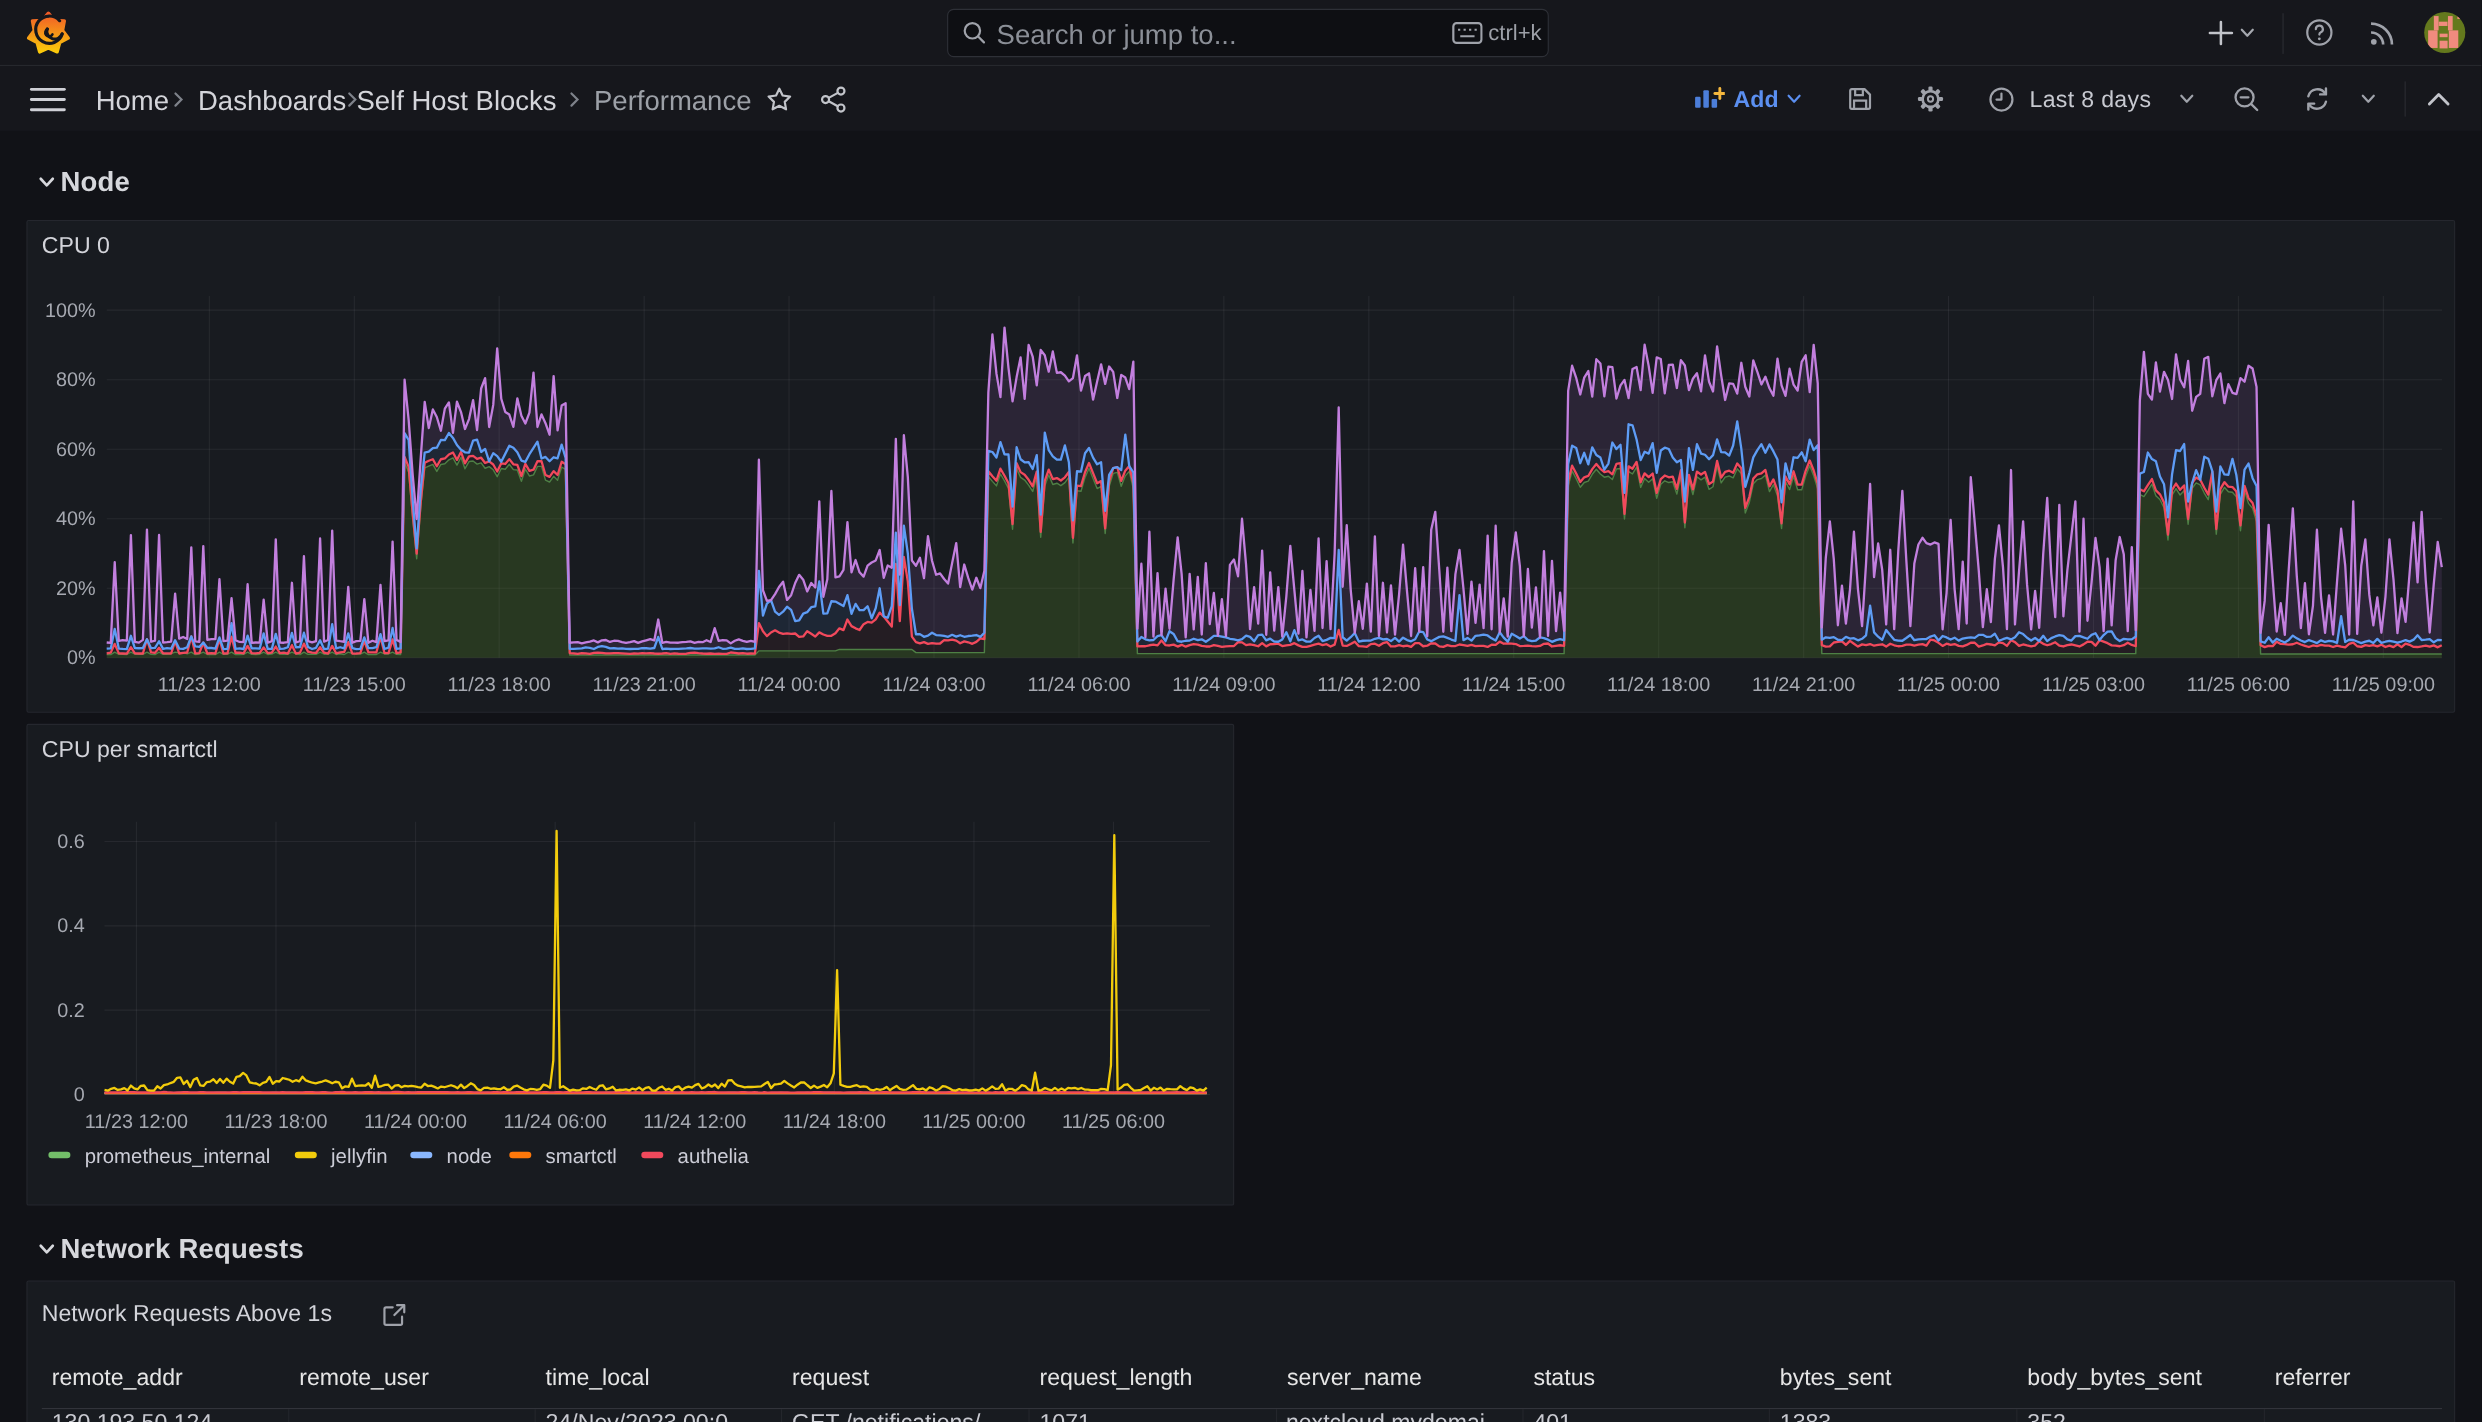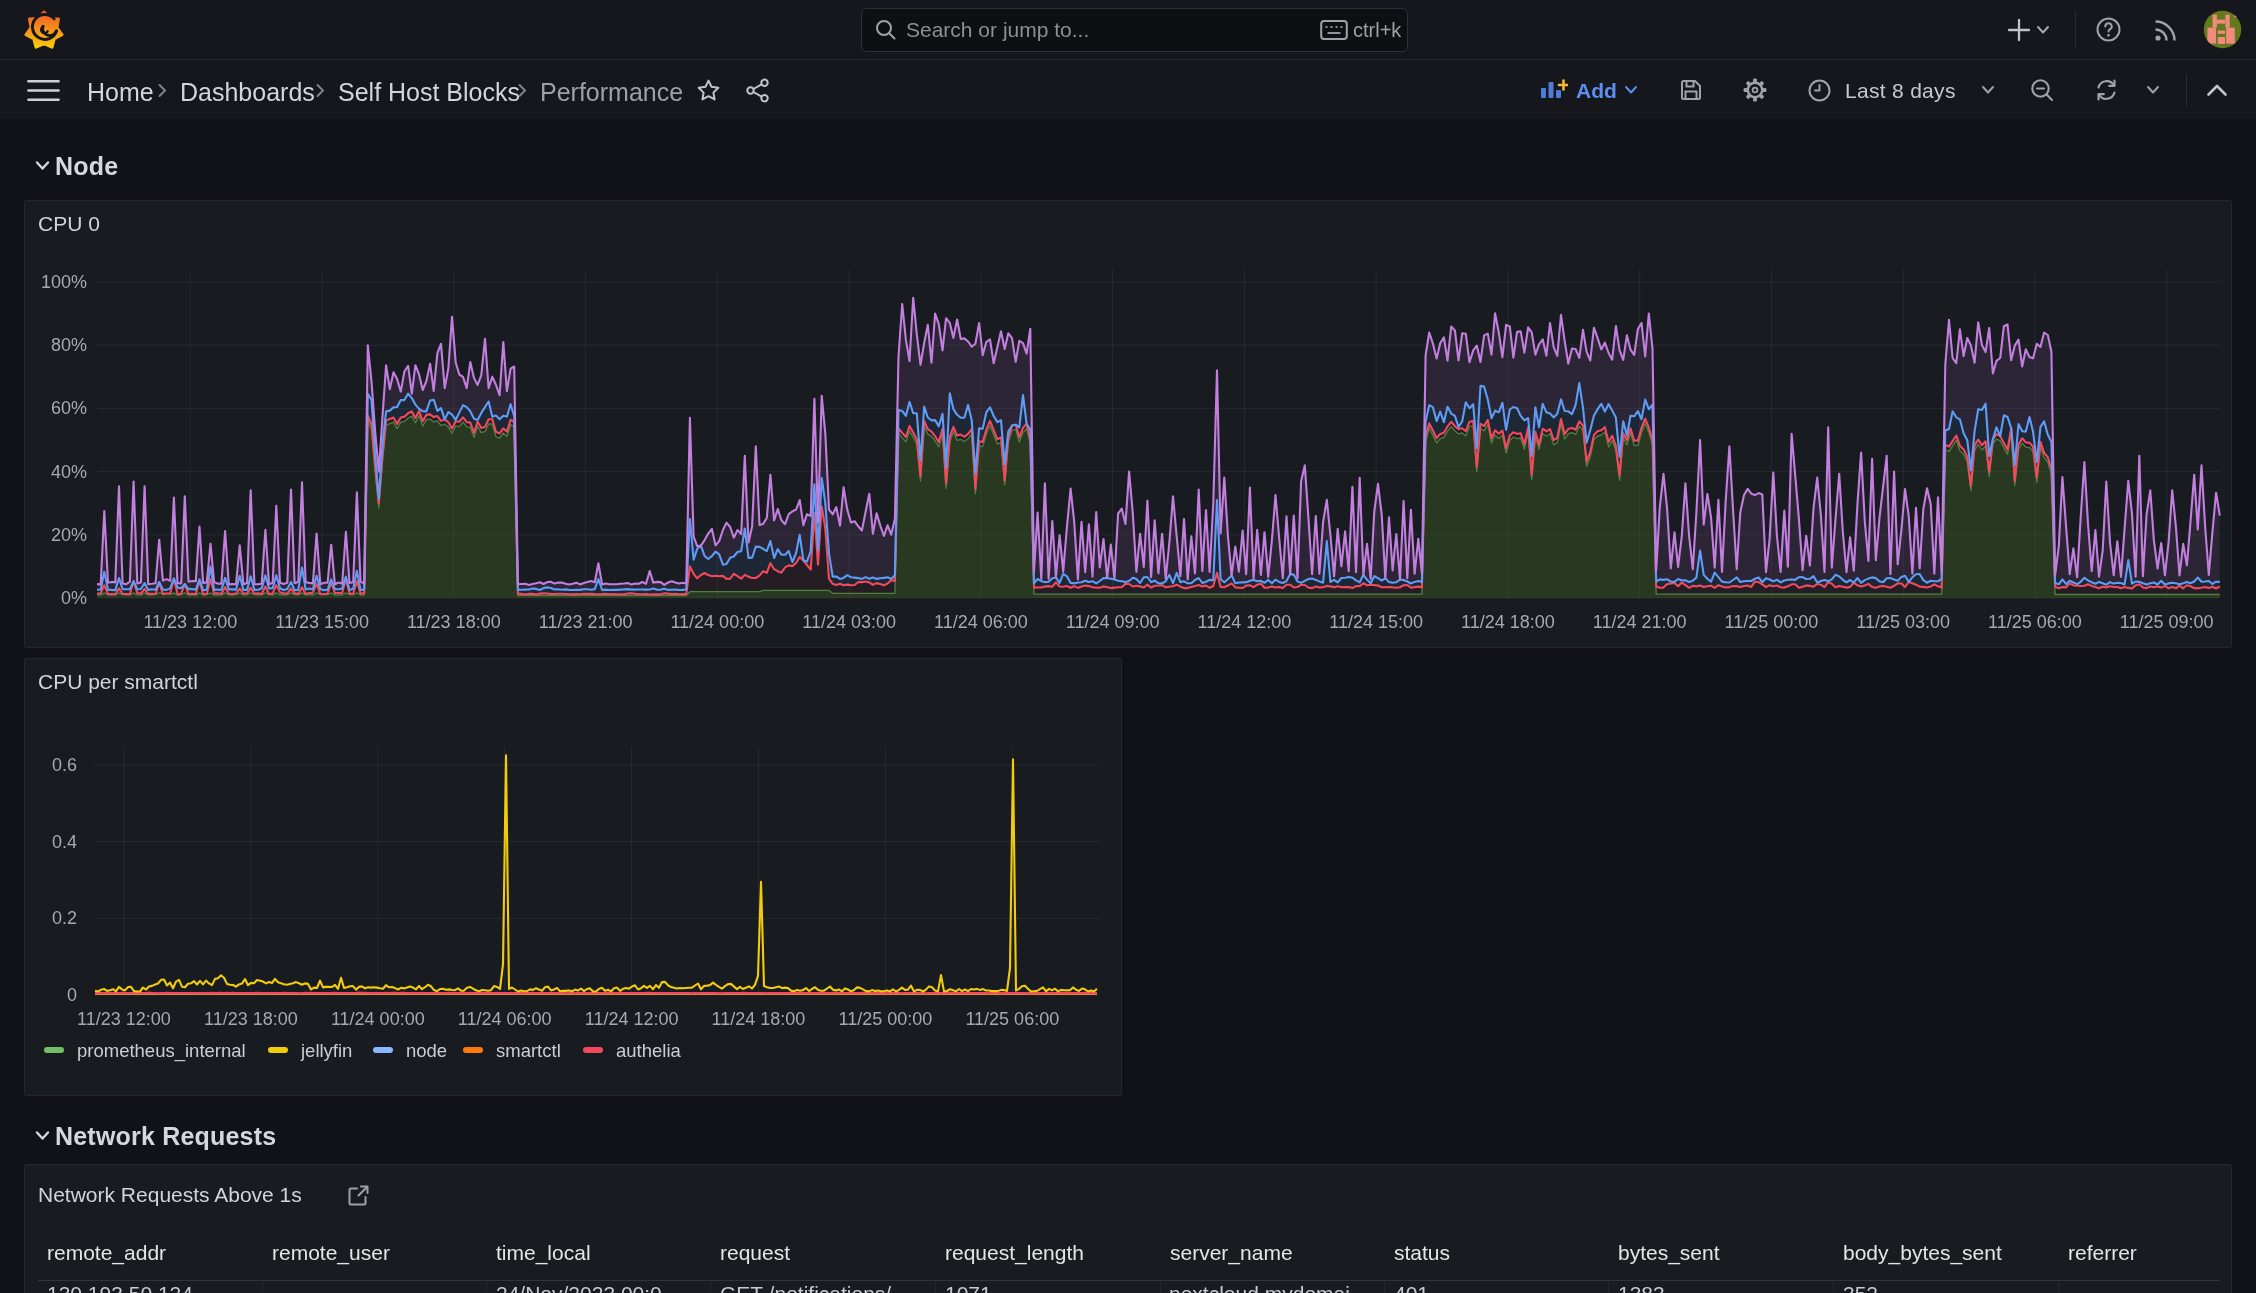--- a/index.html
+++ b/index.html
@@ -25,21 +25,21 @@
 <path fill="url(#glg)" stroke="url(#glg)" stroke-width="3" stroke-linejoin="round" d="M20.0,2.0 L25.7,8.6 L34.5,9.0 L32.9,17.6 L38.0,24.6 L30.3,28.7 L28.0,37.2 L20.0,33.7 L12.0,37.2 L9.7,28.7 L2.0,24.6 L7.1,17.6 L5.5,9.0 L14.3,8.6 Z"></path>
 <path fill="none" stroke="#16171C" stroke-width="2.9" stroke-linecap="round" d="M30.2,8.8 A12.4,12.4 0 1 0 32.6,21.0"></path>
 <path fill="none" stroke="#16171C" stroke-width="2.7" stroke-linecap="round" d="M32.4,20.7 A7.0,7.0 0 1 1 19.0,16.2"></path>
 <path fill="none" stroke="#16171C" stroke-width="2.3" stroke-linecap="round" d="M19.4,16.4 A3.5,3.5 0 1 0 23.7,21.3"></path>
 </svg>
 <div class="abs" style="left:861px;top:8px;width:547px;height:44px;background:#0E0F13;border:1px solid #2E3037;border-radius:6px"></div>
 <svg class="abs" style="left:874px;top:18px" width="24" height="24" viewBox="0 0 24 24">
     <circle cx="10" cy="10" r="7" fill="none" stroke="#9FA2AA" stroke-width="2"></circle>
     <line x1="15.2" y1="15.2" x2="20.5" y2="20.5" stroke="#9FA2AA" stroke-width="2" stroke-linecap="round"></line>
   </svg>
-<div class="abs" style="left:906px;top:18px;font-size:21px;color:#8B8F97">Search or jump to...</div>
+<div class="abs" style="left:906px;top:18px;font-size:25px;color:#8B8F97">Search or jump to...</div>
 <svg class="abs" style="left:1320px;top:19px" width="28" height="22" viewBox="0 0 28 22">
 <rect x="1.2" y="2" width="25.6" height="18" rx="3" fill="none" stroke="#9FA2AA" stroke-width="2"></rect>
 <line x1="5.5" y1="8" x2="7.5" y2="8" stroke="#9FA2AA" stroke-width="1.8"></line>
     <line x1="10.5" y1="8" x2="12.5" y2="8" stroke="#9FA2AA" stroke-width="1.8"></line>
     <line x1="15.5" y1="8" x2="17.5" y2="8" stroke="#9FA2AA" stroke-width="1.8"></line>
     <line x1="20.5" y1="8" x2="22.5" y2="8" stroke="#9FA2AA" stroke-width="1.8"></line>
 <line x1="7.5" y1="14" x2="20.5" y2="14" stroke="#9FA2AA" stroke-width="1.8"></line>
   </svg>
 <div class="abs" style="left:1353px;top:19px;font-size:20px;color:#9DA0A8">ctrl+k</div>
 <svg class="abs" style="left:2006px;top:17px" width="26" height="26" viewBox="0 0 26 26">
@@ -89,21 +89,21 @@
     </g>
   </svg>
 <span class="bc" style="left:87px">Home</span>
 <svg class="abs" style="left:157px;top:83px" width="10" height="15" viewBox="0 0 10 15">
     <path d="M2.5,2 L8,7.5 L2.5,13" fill="none" stroke="#7E828A" stroke-width="2" stroke-linecap="round"></path>
   </svg>
 <span class="bc" style="left:180px">Dashboards</span>
 <svg class="abs" style="left:315px;top:83px" width="10" height="15" viewBox="0 0 10 15">
     <path d="M2.5,2 L8,7.5 L2.5,13" fill="none" stroke="#7E828A" stroke-width="2" stroke-linecap="round"></path>
   </svg>
-<span class="bc" style="left:338px">Self Host Blocks</span>
+<span class="bc" style="left:324px">Self Host Blocks</span>
 <svg class="abs" style="left:517px;top:83px" width="10" height="15" viewBox="0 0 10 15">
     <path d="M2.5,2 L8,7.5 L2.5,13" fill="none" stroke="#7E828A" stroke-width="2" stroke-linecap="round"></path>
   </svg>
 <span class="bc" style="left:540px;color:#9CA0A7">Performance</span>
 <svg class="abs" style="left:696px;top:78px" width="25" height="25" viewBox="0 0 25 25">
     <path d="M12.5,2.6 L15.5,8.8 L22.3,9.8 L17.4,14.6 L18.6,21.4 L12.5,18.2 L6.4,21.4 L7.6,14.6 L2.7,9.8 L9.5,8.8 Z" fill="none" stroke="#C2C4CA" stroke-width="2" stroke-linejoin="round"></path>
   </svg>
 <svg class="abs" style="left:745px;top:78px" width="26" height="25" viewBox="0 0 26 25">
 <g fill="none" stroke="#C2C4CA" stroke-width="2">
 <circle cx="19.5" cy="4.8" r="3.2"></circle>

